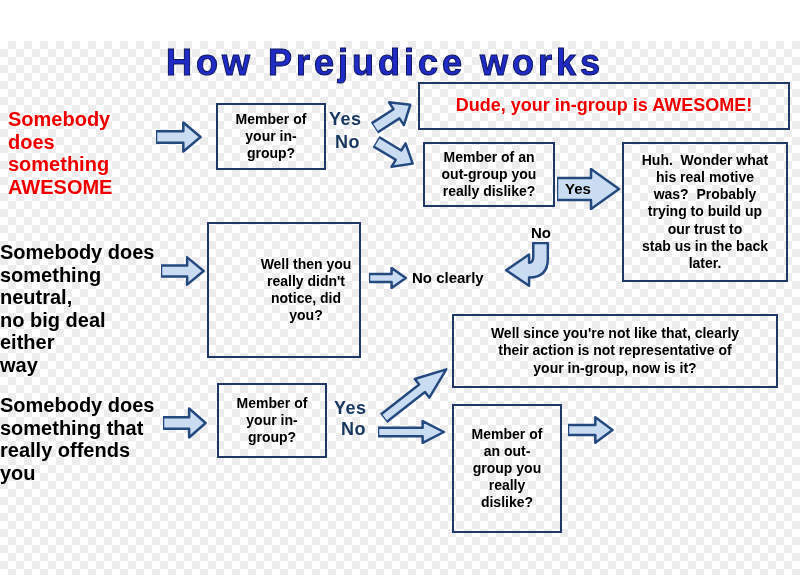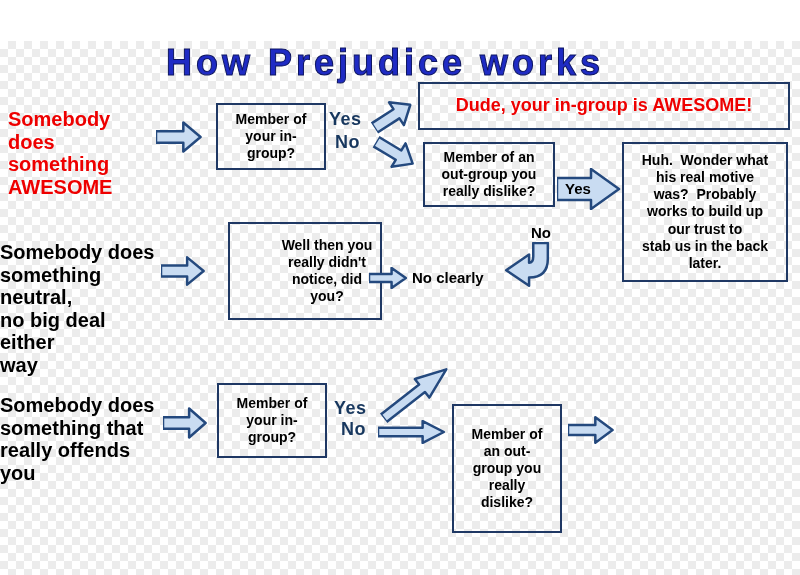--- a/index.html
+++ b/index.html
@@ -112,35 +112,35 @@
 really dislike?</div>
 
   <svg class="abs arrow ar-cd" viewBox="0 0 64 42" preserveAspectRatio="none">
     <polygon points="0,10 34,10 34,1 62,21 34,41 34,32 0,32"></polygon>
   </svg>
   <div class="abs lbl black yes-in-arrow">Yes</div>
 
   <div class="abs fbox" style="left:622px;top:101px;width:166px;height:140px;">Huh.  Wonder what
 his real motive
 was?  Probably
-works to build up
+trying to build up
 our trust to
 stab us in the back
 later.</div>
 
   <div class="abs scenario" style="left:0px;top:200px;width:160px;">Somebody does
 something neutral,
 no big deal either
 way</div>
 
   <svg class="abs arrow ar-2" viewBox="0 0 64 44" preserveAspectRatio="none">
     <polygon points="0,14 38,14 38,2 62,22 38,42 38,30 0,30"></polygon>
   </svg>
 
-  <div class="abs fbox" style="left:228px;top:181px;width:154px;height:98px;padding-left:44px;">Well then you
+  <div class="abs fbox" style="left:207px;top:181px;width:154px;height:136px;padding-left:44px;">Well then you
 really didn't
 notice, did you?</div>
 
   <svg class="abs arrow ar-eres" viewBox="0 0 64 44" preserveAspectRatio="none">
     <polygon points="0,14 38,14 38,2 62,22 38,42 38,30 0,30"></polygon>
   </svg>
 
   <div class="abs lbl black" style="left:531px;top:184px;">No</div>
 
   <svg class="abs arrow ar-curve" viewBox="0 0 48 46" preserveAspectRatio="none">
@@ -164,20 +164,23 @@
   <div class="abs lbl" style="left:334px;top:358px;">Yes</div>
   <div class="abs lbl" style="left:341px;top:379px;">No</div>
 
   <svg class="abs arrow ar-yes3" viewBox="0 0 64 44" preserveAspectRatio="none">
     <polygon points="0,14 38,14 38,2 62,22 38,42 38,30 0,30"></polygon>
   </svg>
   <svg class="abs arrow ar-no3" viewBox="0 0 64 44" preserveAspectRatio="none">
     <polygon points="0,14 42,14 42,2 62,22 42,42 42,30 0,30"></polygon>
   </svg>
 
+  <div class="abs fbox" style="left:452px;top:273px;width:326px;height:74px;">Well since you're not like that, clearly
+their action is not representative of
+your in-group, now is it?</div>
 
   <div class="abs fbox" style="left:452px;top:363px;width:110px;height:129px;">Member of
 an out-
 group you
 really
 dislike?</div>
 
   <svg class="abs arrow ar-hi" viewBox="0 0 64 44" preserveAspectRatio="none">
     <polygon points="0,14 38,14 38,2 62,22 38,42 38,30 0,30"></polygon>
   </svg>

